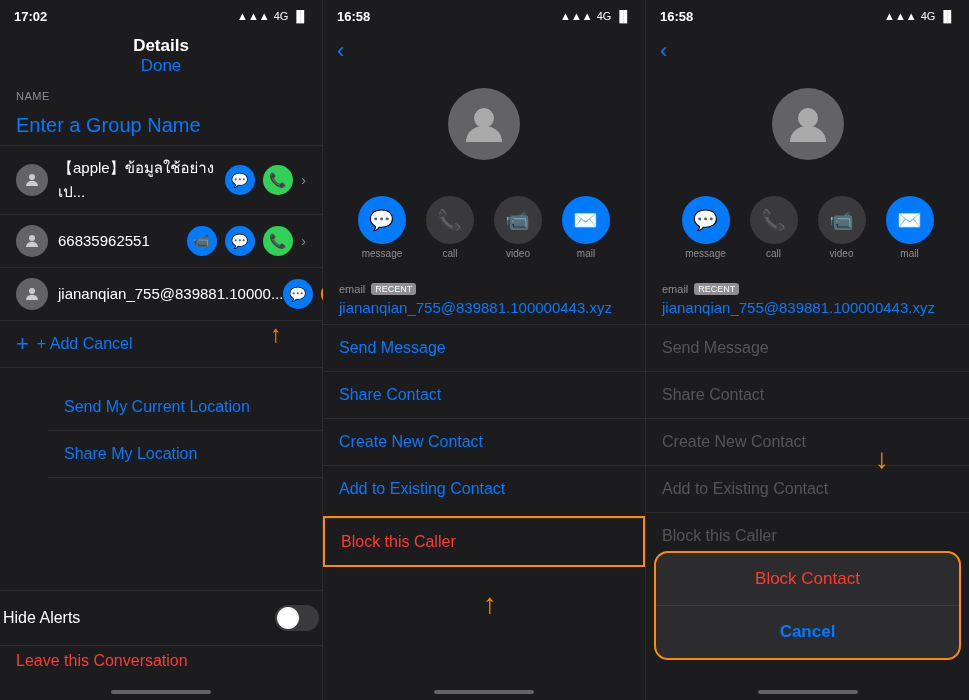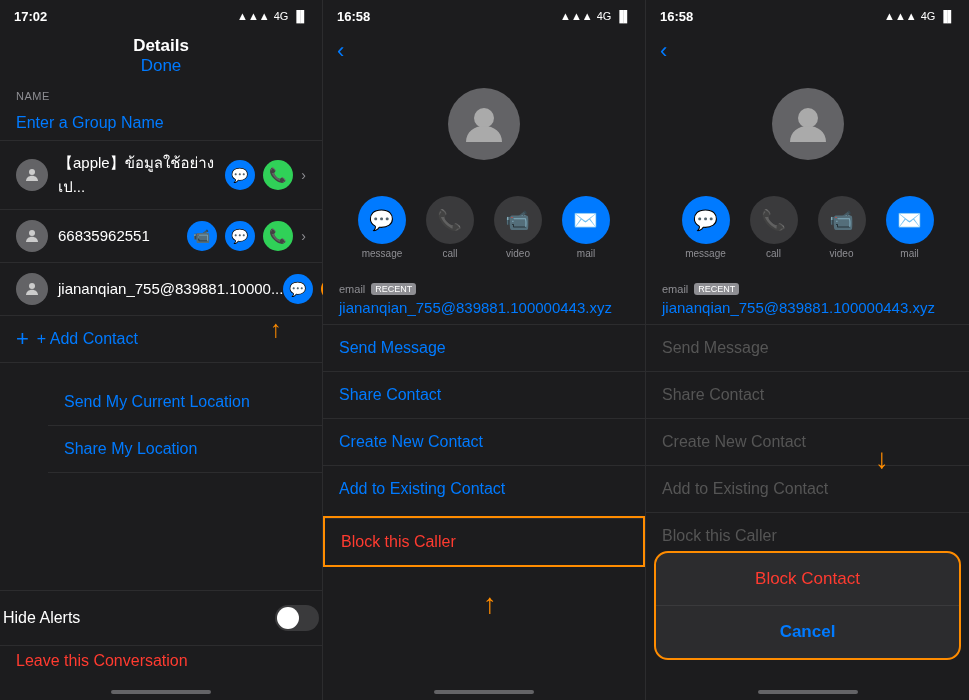--- a/index.html
+++ b/index.html
@@ -58,21 +58,21 @@
       color: #007aff;
     }
     .section-label {
       font-size: 11px;
       color: #8e8e93;
       padding: 6px 16px 4px;
       letter-spacing: 0.5px;
       text-transform: uppercase;
     }
     .name-input {
-      font-size: 16px;
+      font-size: 20px;
       color: #007aff;
       padding: 8px 16px;
       border-bottom: 1px solid #2c2c2e;
     }
     .contact-row {
       display: flex;
       align-items: center;
       padding: 10px 16px;
       border-bottom: 1px solid #2c2c2e;
       position: relative;
@@ -415,21 +415,21 @@
     <div class="contact-actions">
       <div class="action-btn btn-blue">💬</div>
       <div class="chevron-btn">›</div>
     </div>
 
     <div style="position:absolute;bottom:-28px;right:40px;color:#ff8c00;font-size:24px;font-weight:900;">↑</div>
   </div>
 
   <div class="add-contact-row">
     <span class="add-plus">+</span>
-    <span class="add-label">+ Add Contact</span>
+    <span class="add-label">+ Add Cancel</span>
   </div>
 
   <div class="spacer-row"></div>
 
   <div class="menu-item">Send My Current Location</div>
   <div class="menu-item">Share My Location</div>
 
   <div class="bottom-spacer"></div>
 
   <div class="hide-alerts-row">

